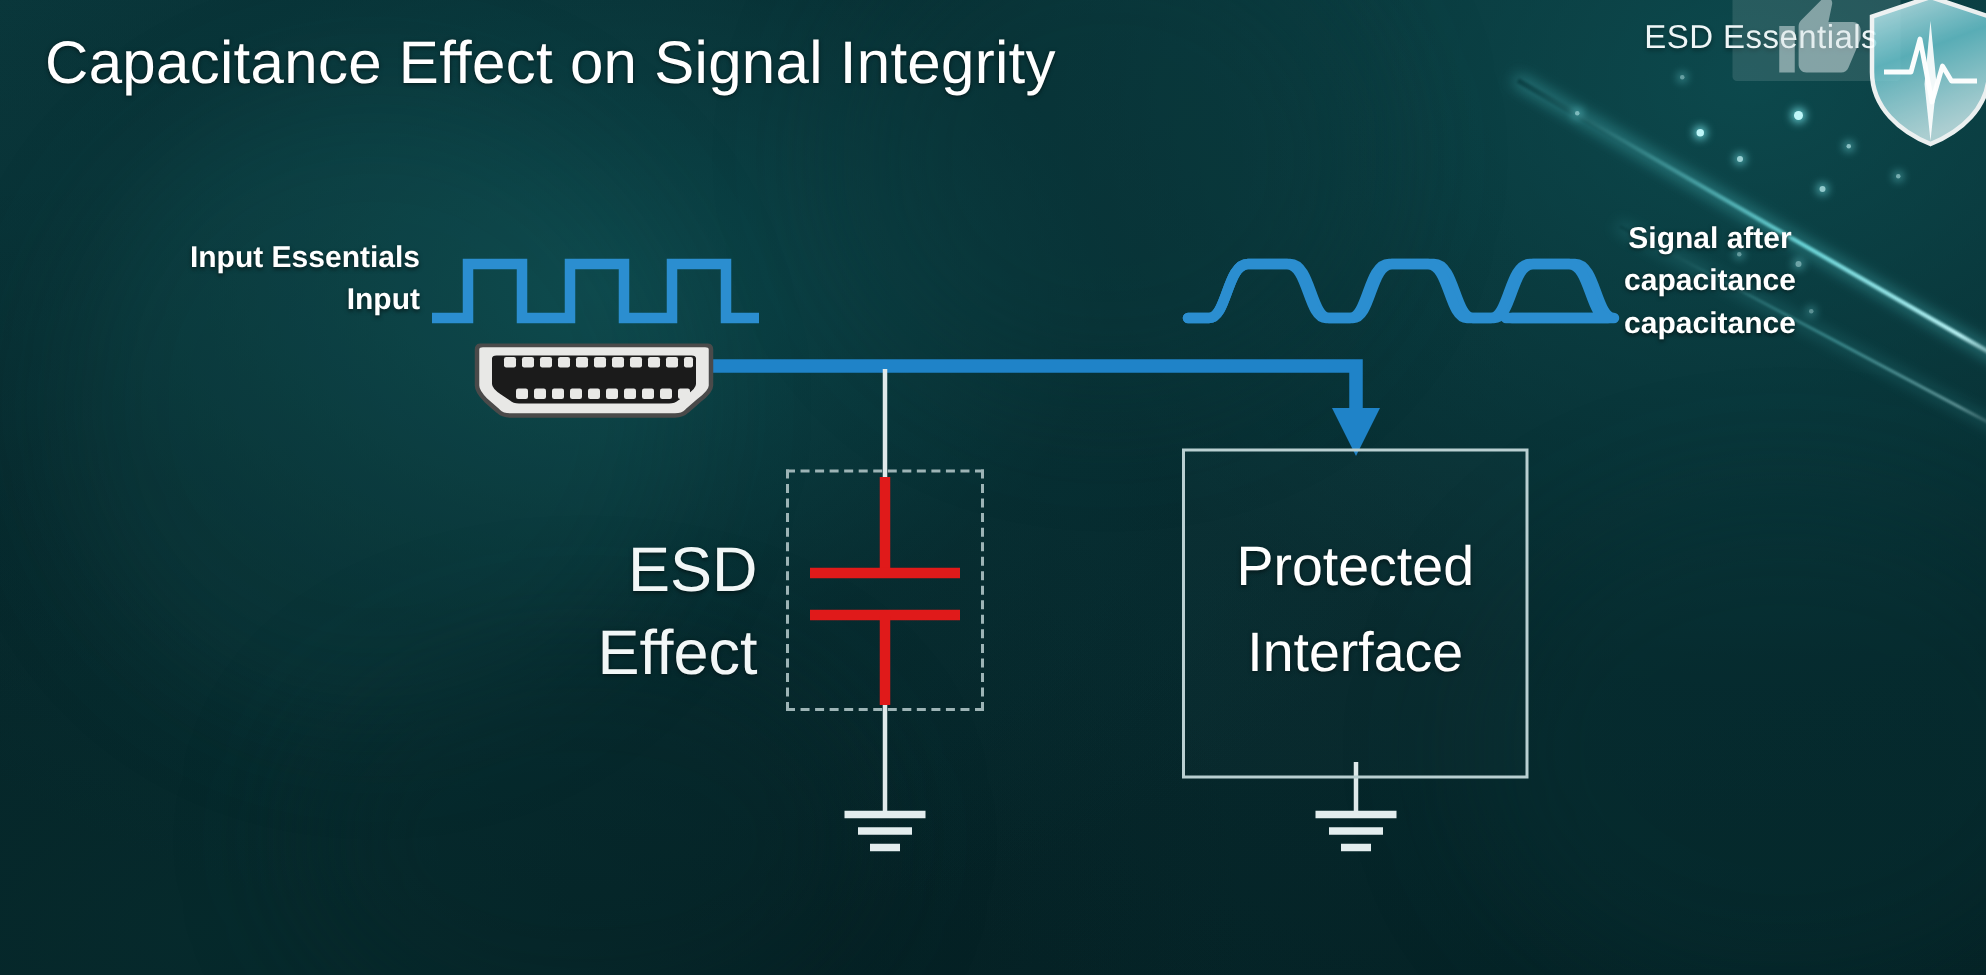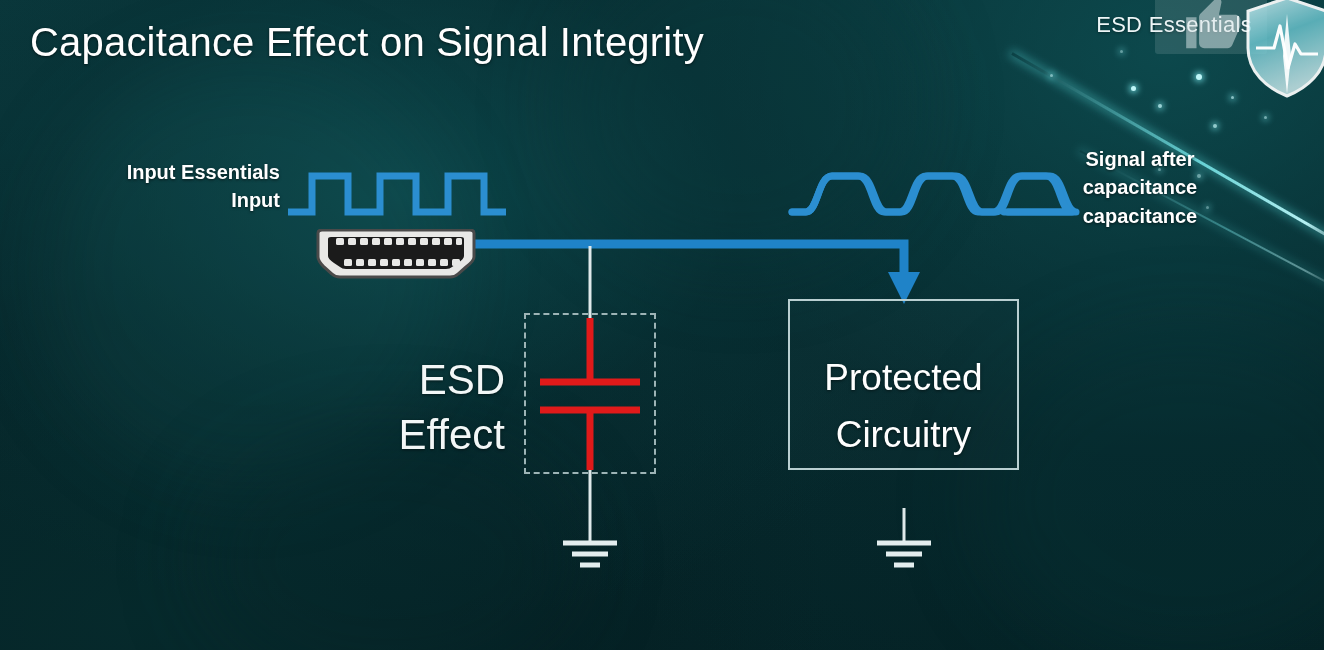--- a/index.html
+++ b/index.html
@@ -93,21 +93,21 @@
     width: 115px; text-align: right;
     font-size: 42px; color: #f2f7f7; line-height: 1.32;
     text-shadow: 0 1px 3px rgba(0,0,0,0.5);
   }
 
   
   .svg-layer { position: absolute; left: 0; top: 0; width: 1324px; height: 650px; }
 
   .box-protected {
     position: absolute; left: 788px; top: 299px;
-    width: 231px; height: 171px;
+    width: 231px; height: 220px;
     border: 2px solid #b9cfd1;
     background: rgba(255,255,255,0.015);
   }
   .box-protected .txt {
     position: absolute; left: 0; top: 48px; width: 100%;
     text-align: center; font-size: 37px; color: #ffffff; line-height: 1.55;
     text-shadow: 0 1px 3px rgba(0,0,0,0.5);
   }
 
   .box-dashed {
@@ -259,17 +259,17 @@
           <rect x="118" y="30" width="8" height="7" rx="1.5"></rect>
         <rect x="130" y="30" width="8" height="7" rx="1.5"></rect>
           <rect x="142" y="30" width="8" height="7" rx="1.5"></rect>
       </g>
     </svg>
   </div>
 
   <div class="box-protected">
     <div class="txt">
       <div>Protected</div>
-      <div>Circuitry</div>
+      <div>Interface</div>
     </div>
   </div>
 
 </div>
 
 </body></html>

